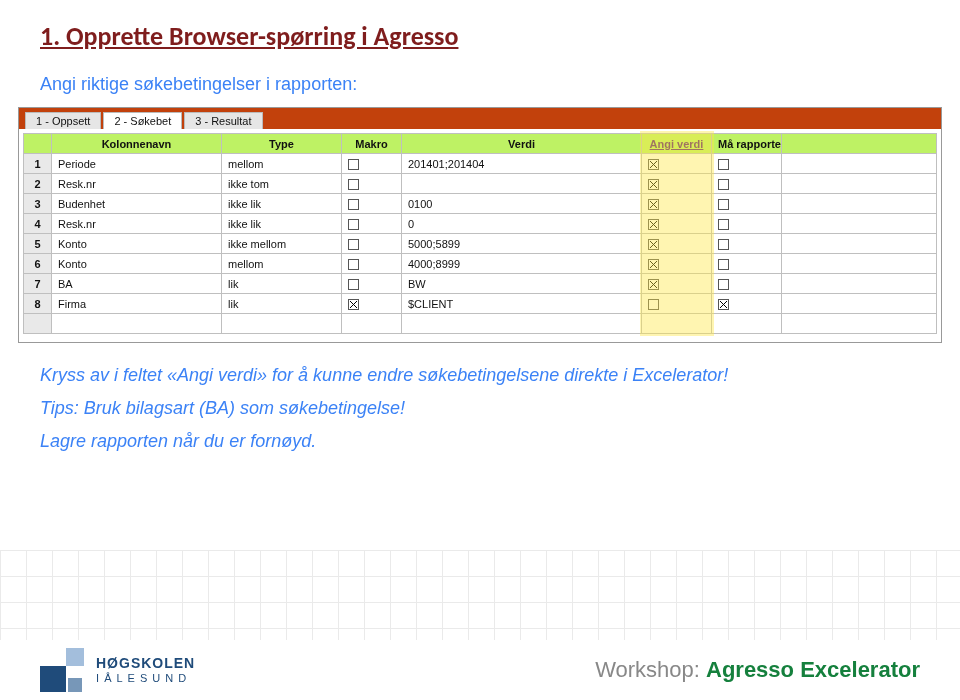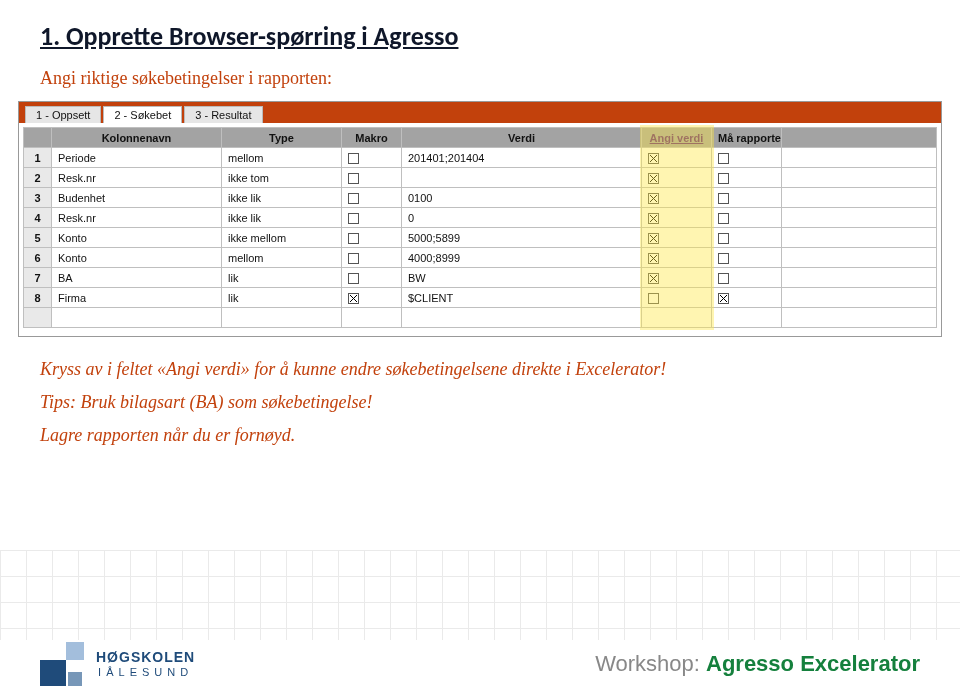--- a/index.html
+++ b/index.html
@@ -22,31 +22,31 @@
     background-size: 26px 26px;
     opacity: .6;
     z-index: 0;
   }
   .page {
     position: relative;
     padding: 20px 40px 0 40px;
     z-index: 1;
   }
   h1.title {
-    color: #0f172a;
+    color: #7f1d1d;
     font-size: 26px;
     font-weight: 700;
     text-decoration: underline;
-    margin-bottom: 16px;
+    margin-bottom: 22px;
     font-family: Calibri, Arial, sans-serif;
   }
   .para {
     font-size: 18px;
-    font-family: Liberation Serif, serif;
-    color: #c2410c;
+    font-family: Liberation Sans, sans-serif;
+    color: #3b82f6;
     margin: 12px 0;
   }
   .italic { font-style: italic; }
   
   .shot {
     border: 1px solid #999;
     background: #f4f4f2;
     margin: 10px -22px 22px -22px;
     font-size: 11px;
     font-family: Tahoma, Arial, sans-serif;
@@ -81,21 +81,21 @@
     border: 1px solid #bfbfbf;
     padding: 2px 6px;
     height: 20px;
     font-size: 11px;
     background: #fff;
     text-align: left;
     white-space: nowrap;
     overflow: hidden;
   }
   table.grid th {
-    background: #a3a3a3;
+    background: #bef264;
     font-weight: 700;
     text-align: center;
   }
   table.grid td.rownum {
     background: #e9e9e9;
     font-weight: 700;
     text-align: center;
     width: 28px;
   }
   col.c-num  { width: 28px; }
@@ -131,27 +131,26 @@
     pointer-events:none;
   }
   th.angi-head {
     color:#5a1e75;
     font-weight:700;
     text-decoration: underline;
   }
   
   .footer {
     position:absolute;
-    left:0; right:0; bottom:14px;
+    left:0; right:0; bottom:8px;
     display:flex;
     align-items:center;
     justify-content:space-between;
     padding: 0 40px;
     z-index:2;
-    text-align:center;
   }
   .logo {
     display:flex;
     align-items:center;
     gap:12px;
   }
   .logo-mark {
     position:relative;
     width:44px;height:44px;
   }

